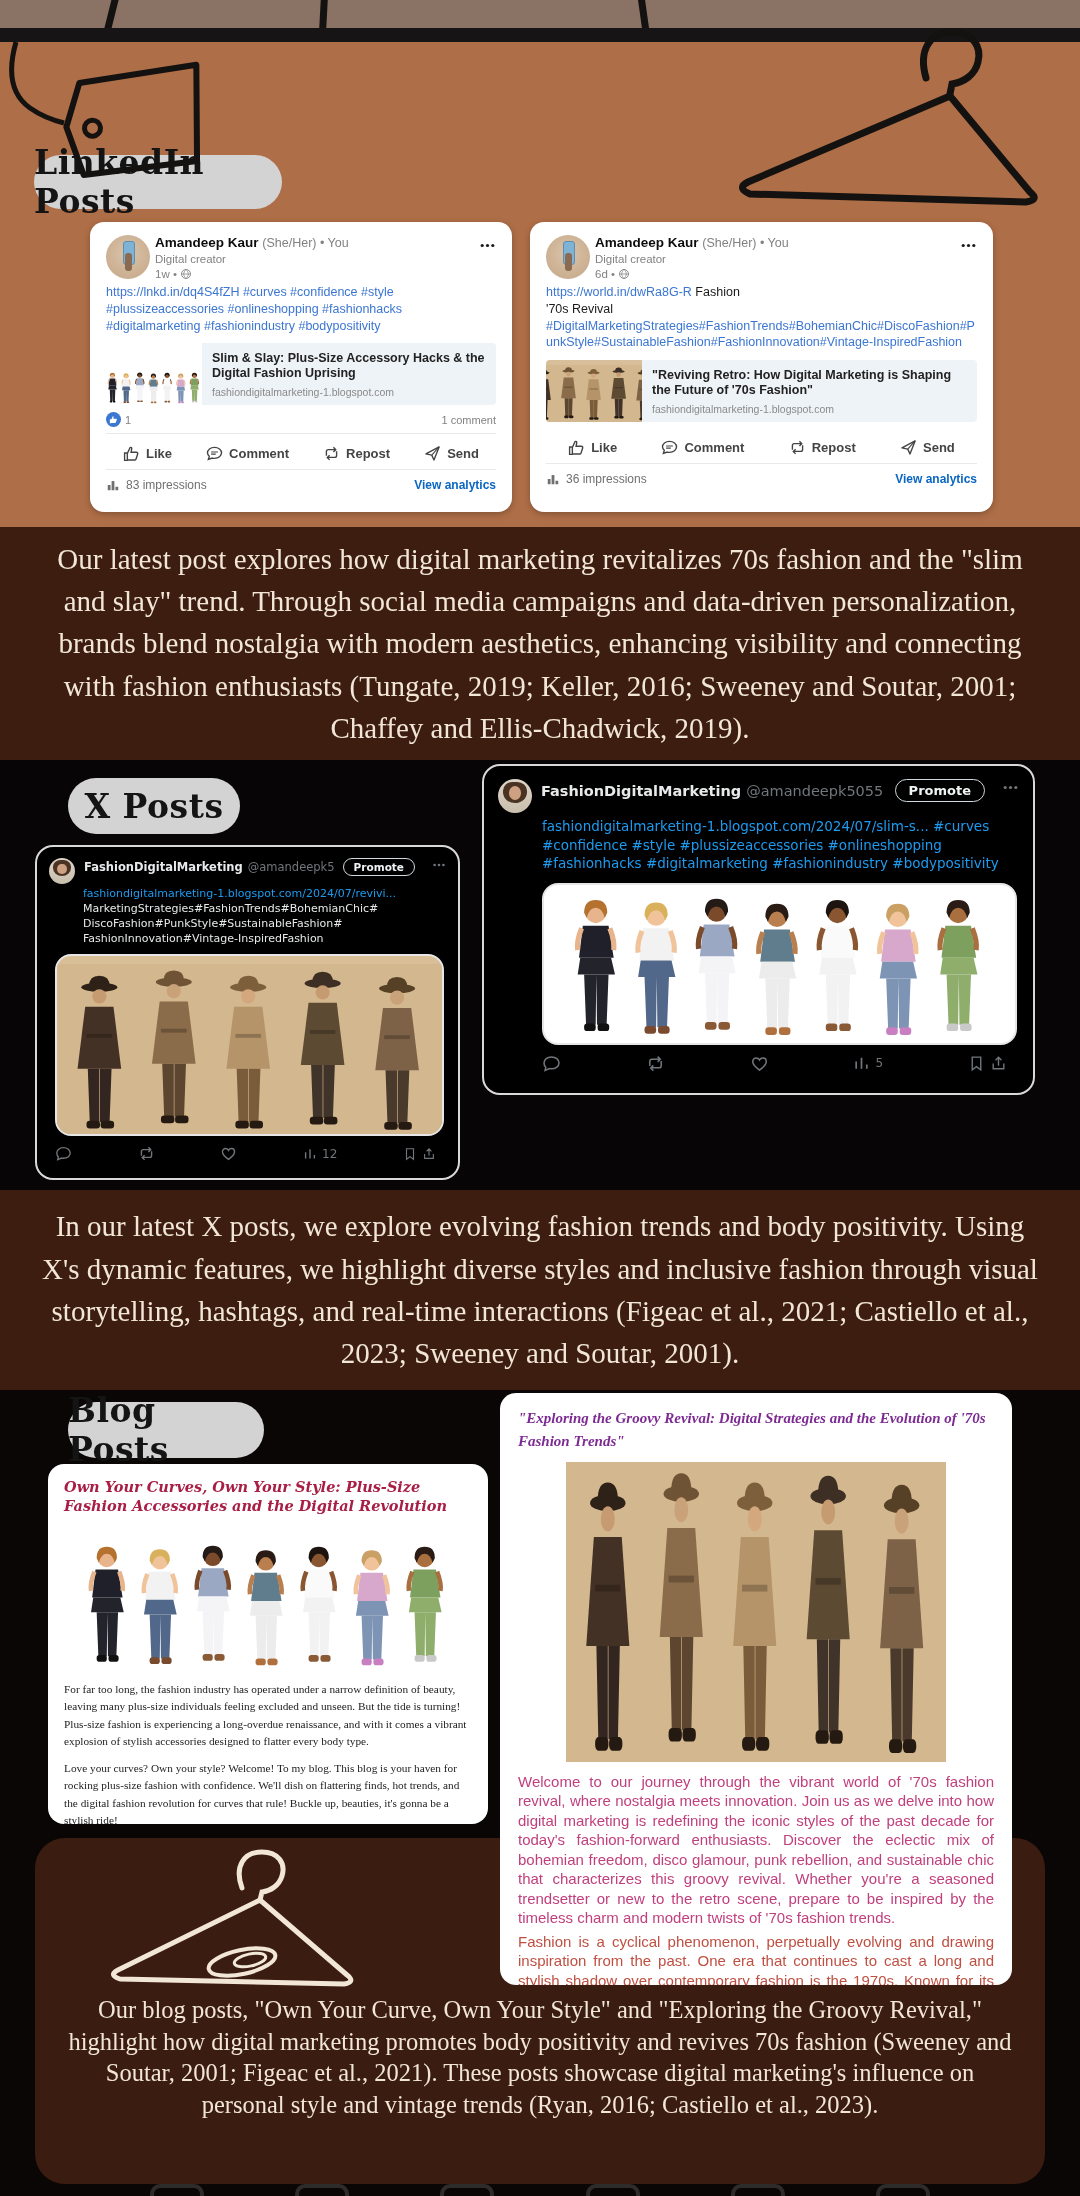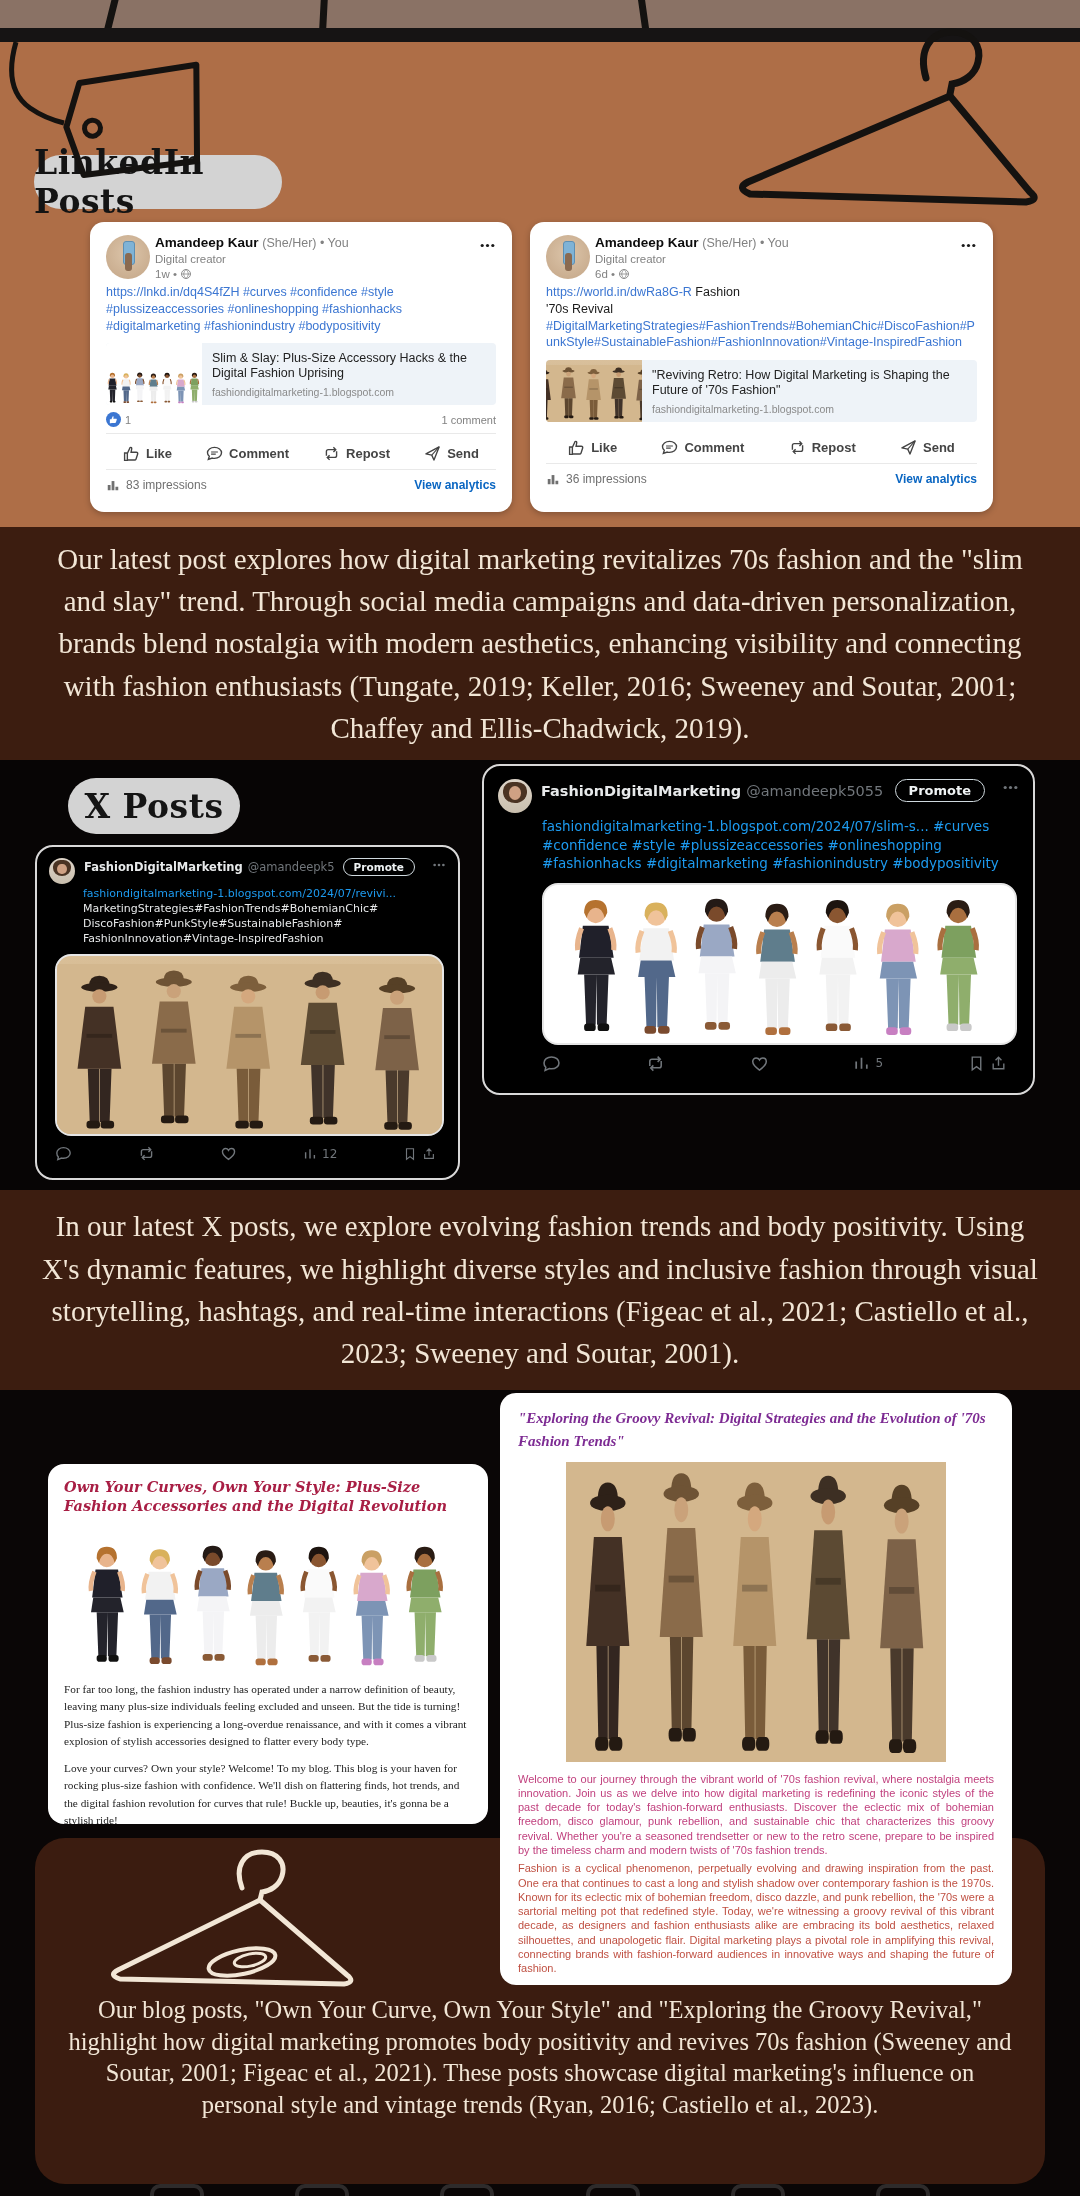--- a/index.html
+++ b/index.html
@@ -48,21 +48,21 @@
   .li-sub{font-size:11.5px;color:#828282;line-height:1.3;display:flex;align-items:center;gap:3px;}
   .li-dots{position:absolute;right:0;top:2px;color:#666;}
   .li-body{font-size:12.5px;line-height:1.35;color:#3b76d2;margin-top:2px;word-wrap:break-word;}
   .li-body .plain{color:#1a1a1a;}
   .pre{white-space:pre-line;}
   .li-preview{display:flex;background:#eef3f8;border-radius:4px;margin-top:9px;align-items:stretch;overflow:hidden;}
   .li-thumb{width:96px;min-height:62px;background:#fff;flex:0 0 auto;display:flex;align-items:flex-end;}
   .li-thumb svg{width:100%;height:92%;}
   .li-thumb.tan{background:linear-gradient(#d9c09c,#c8a97e);}
   .li-prev-text{padding:7px 10px;display:flex;flex-direction:column;justify-content:center;gap:4px;min-width:0;}
-  .li-prev-title{font-size:12.5px;font-weight:normal;color:#222;line-height:1.25;}
+  .li-prev-title{font-size:12.5px;font-weight:bold;color:#222;line-height:1.25;}
   .li-prev-src{font-size:10.5px;color:#8a8a8a;}
   .li-proof{display:flex;align-items:center;gap:4px;margin-top:7px;font-size:11px;color:#828282;
             border-bottom:1px solid #e9e9e9;padding-bottom:6px;}
   .li-like-badge{width:15px;height:15px;border-radius:50%;background:#3b76d2;color:#fff;display:flex;
             align-items:center;justify-content:center;}
   .li-comments{margin-left:auto;}
   .li-actions{display:flex;justify-content:space-around;align-items:center;margin-top:4px;
             border-bottom:1px solid #e9e9e9;padding:7px 0;}
   .li-action{display:flex;align-items:center;gap:6px;font-size:13px;font-weight:bold;color:#444;}
   .li-footer{display:flex;align-items:center;gap:6px;margin-top:8px;font-size:12px;color:#707070;}
@@ -118,21 +118,21 @@
       color:#a81e44;font-size:14.5px;line-height:1.3;}
   .blog-left .b-img{height:148px;margin:8px 18px 6px;display:flex;align-items:flex-end;}
   .blog-left .b-img svg{width:100%;height:100%;}
   .blog-left .b-para{font-family:"Liberation Serif",serif;font-size:11.3px;line-height:1.55;color:#222;
       margin-top:9px;}
   .blog-right{left:500px;top:1393px;width:512px;height:592px;padding:14px 18px;}
   .blog-right .b-title{font-family:"Liberation Serif",serif;font-style:italic;font-weight:bold;
       color:#7d2b93;font-size:15px;line-height:1.55;}
   .blog-right .b-img{height:300px;margin:8px 48px 10px;display:flex;}
   .blog-right .b-img svg{width:100%;height:100%;}
-  .blog-right .b-para{font-size:11px;line-height:1.3;text-align:justify;margin-top:4px;
+  .blog-right .b-para{font-size:15px;line-height:1.3;text-align:justify;margin-top:4px;
       font-family:"Liberation Sans",sans-serif;}
   .b-para.pink{color:#c03f7d;} .b-para.red{color:#bf4f41;}
 
   
   .bottom-box{left:35px;top:1838px;width:1010px;height:346px;background:#3b1c10;border-radius:30px;z-index:1;}
   .bottom-hanger{left:92px;top:1842px;z-index:1;}
   .bottom-para{left:62px;top:1994px;width:956px;z-index:3;}
   .bottom-para p{margin:0;text-align:center;color:#f2e6d6;font-family:"Liberation Serif",serif;
       font-size:24.5px;line-height:1.29;}
   .cutoff{left:150px;bottom:-4px;width:780px;height:16px;display:flex;justify-content:space-between;
@@ -531,20 +531,23 @@
           </svg>
         </span>
     </div>
   </article>
 
   <div class="abs band band2">
     <p>In our latest X posts, we explore evolving fashion trends and body positivity. Using X's dynamic features, we highlight diverse styles and inclusive fashion through visual storytelling, hashtags, and real-time interactions (Figeac et al., 2021; Castiello et al., 2023; Sweeney and Soutar, 2001).</p>
   </div>
 
   <div class="abs blog-section"></div>
+  <div class="abs pill pill-small pill-blog">
+      <span>Blog Posts</span>
+    </div>
 
   <div class="abs bottom-box"></div>
   <svg class="abs bottom-hanger" width="280" height="160" viewBox="0 0 280 160">
     <path d="M150 46c-8-22 2-36 20-36 16 0 24 11 20 24-3 10-12 15-20 16l-2 8" fill="none" stroke="#f2e6d6" stroke-width="5" stroke-linecap="round"></path>
     <path d="M168 58 L26 128 q-10 5 2 9 L252 142 q12-2 3-9 L168 58 Z" fill="none" stroke="#f2e6d6" stroke-width="5" stroke-linejoin="round"></path>
     <ellipse cx="150" cy="120" rx="34" ry="12" transform="rotate(-12 150 120)" fill="none" stroke="#f2e6d6" stroke-width="4"></ellipse>
     <ellipse cx="158" cy="118" rx="16" ry="6" transform="rotate(-12 158 118)" fill="none" stroke="#f2e6d6" stroke-width="3"></ellipse>
   </svg>
 
   <article class="abs blog-card blog-left">

